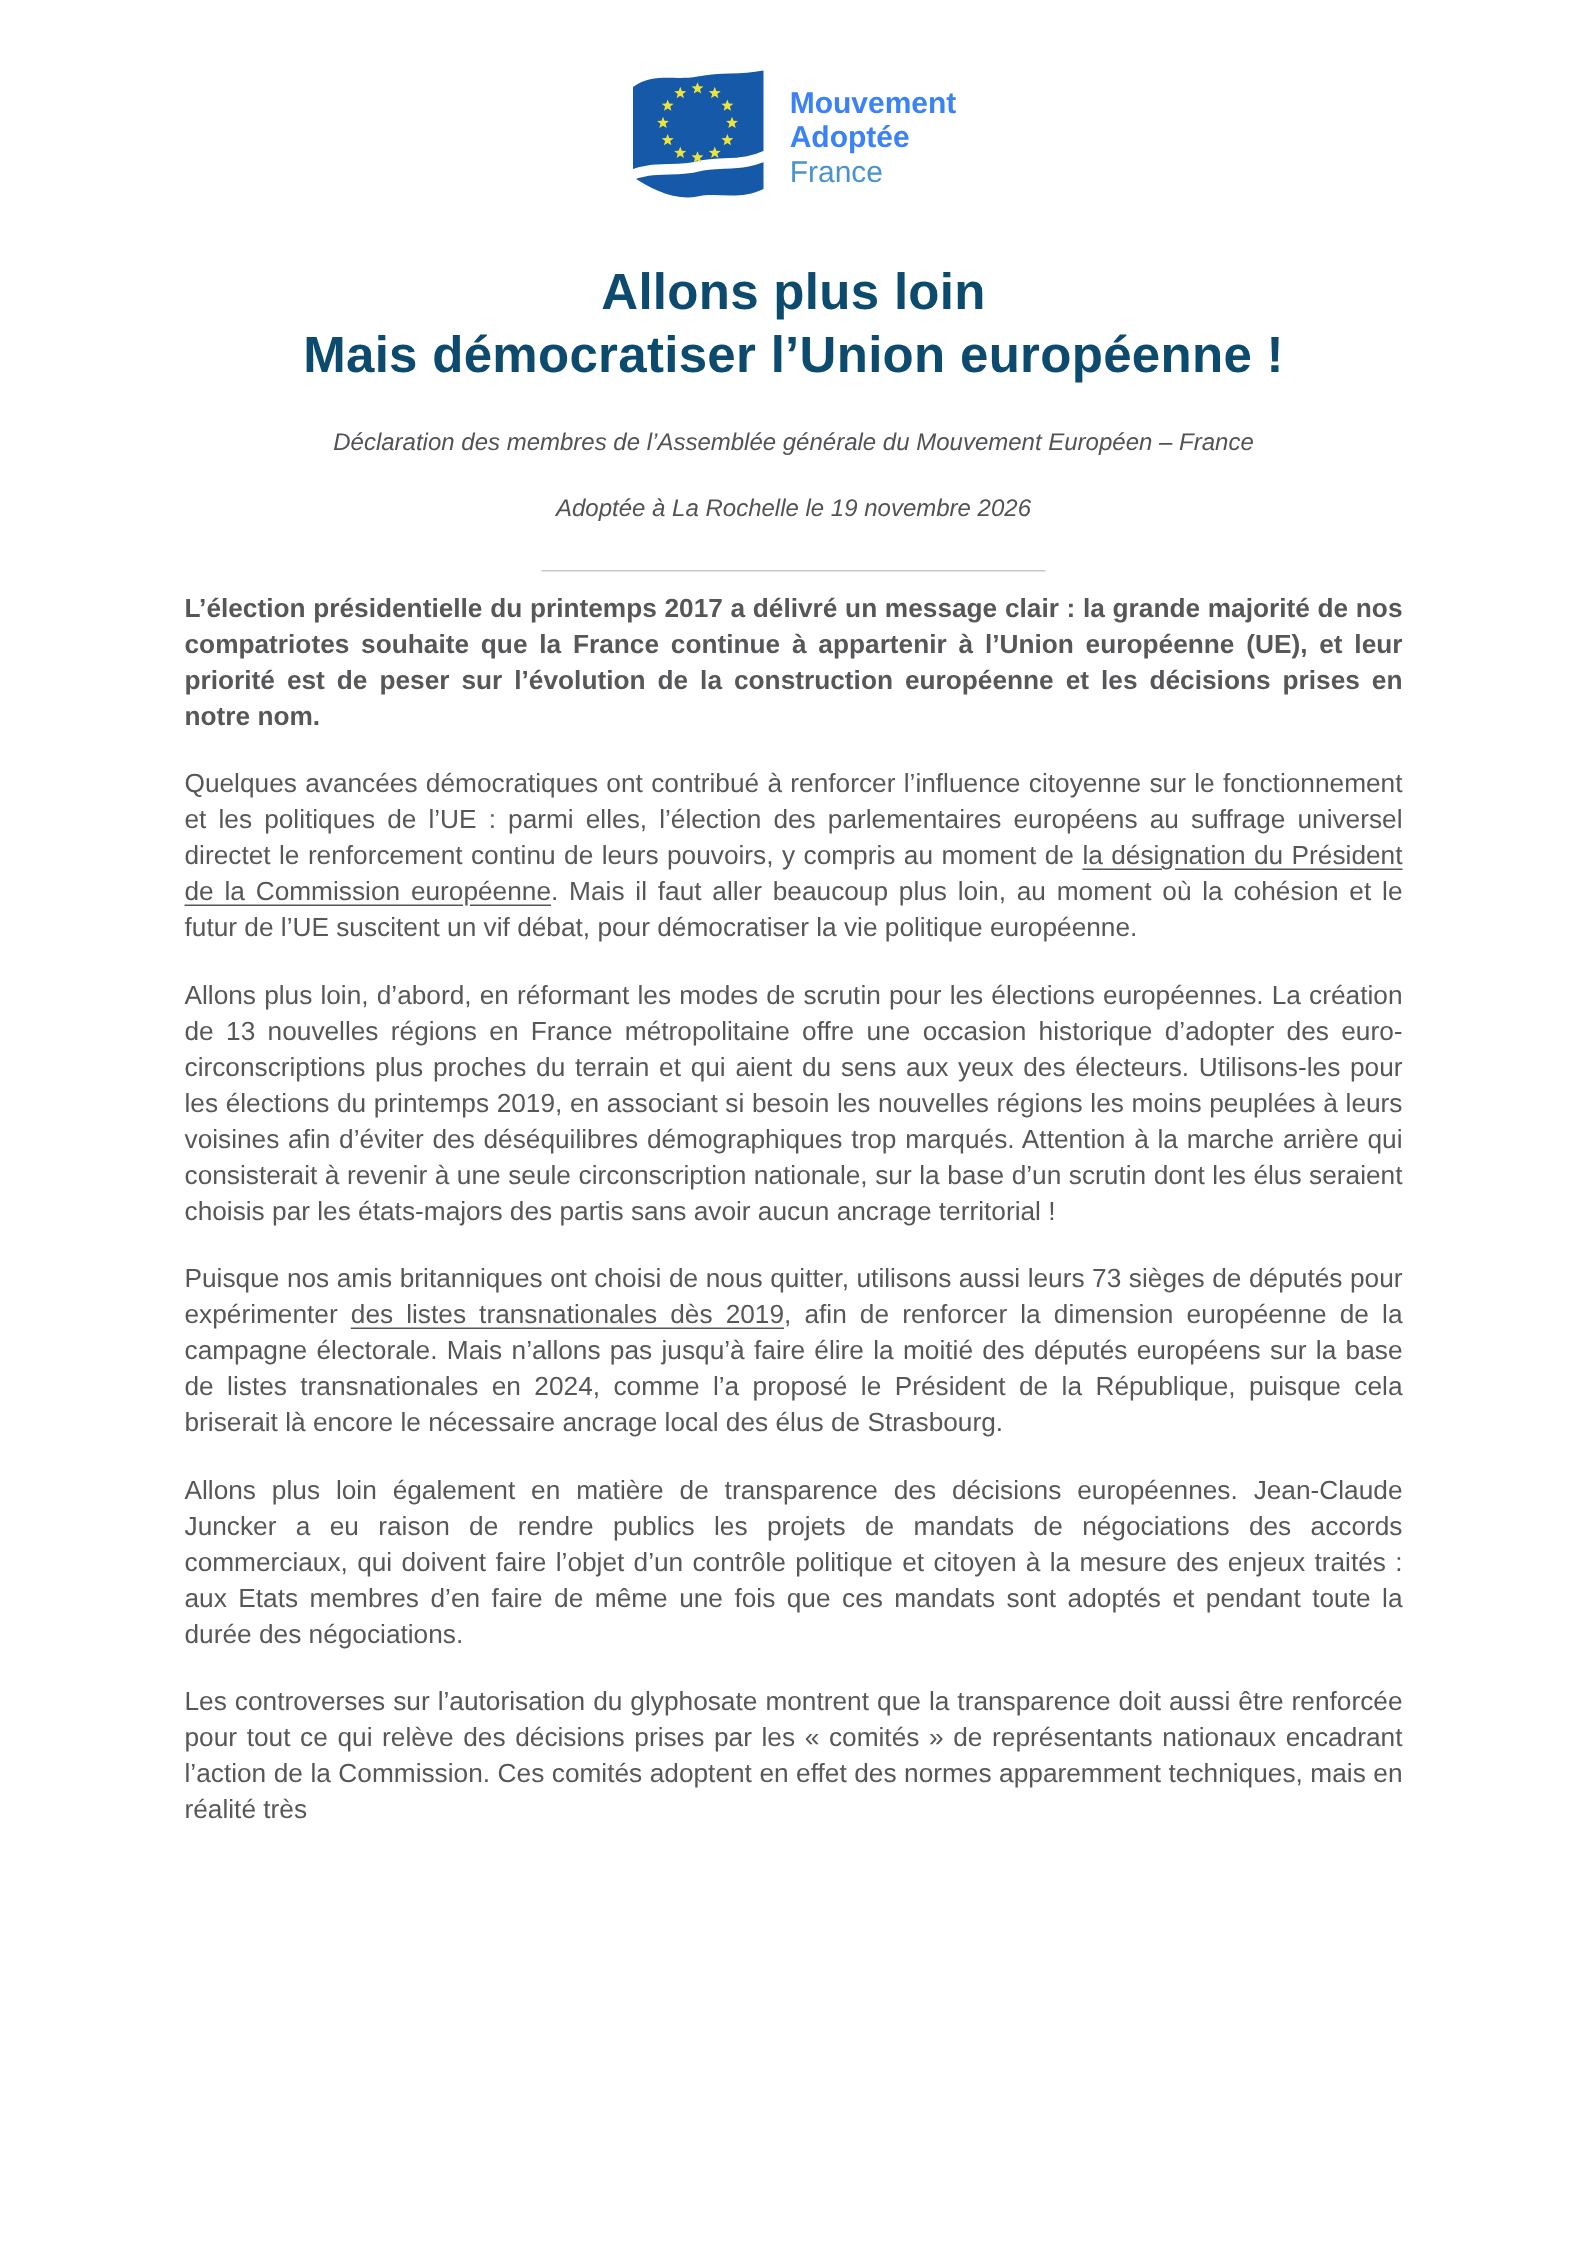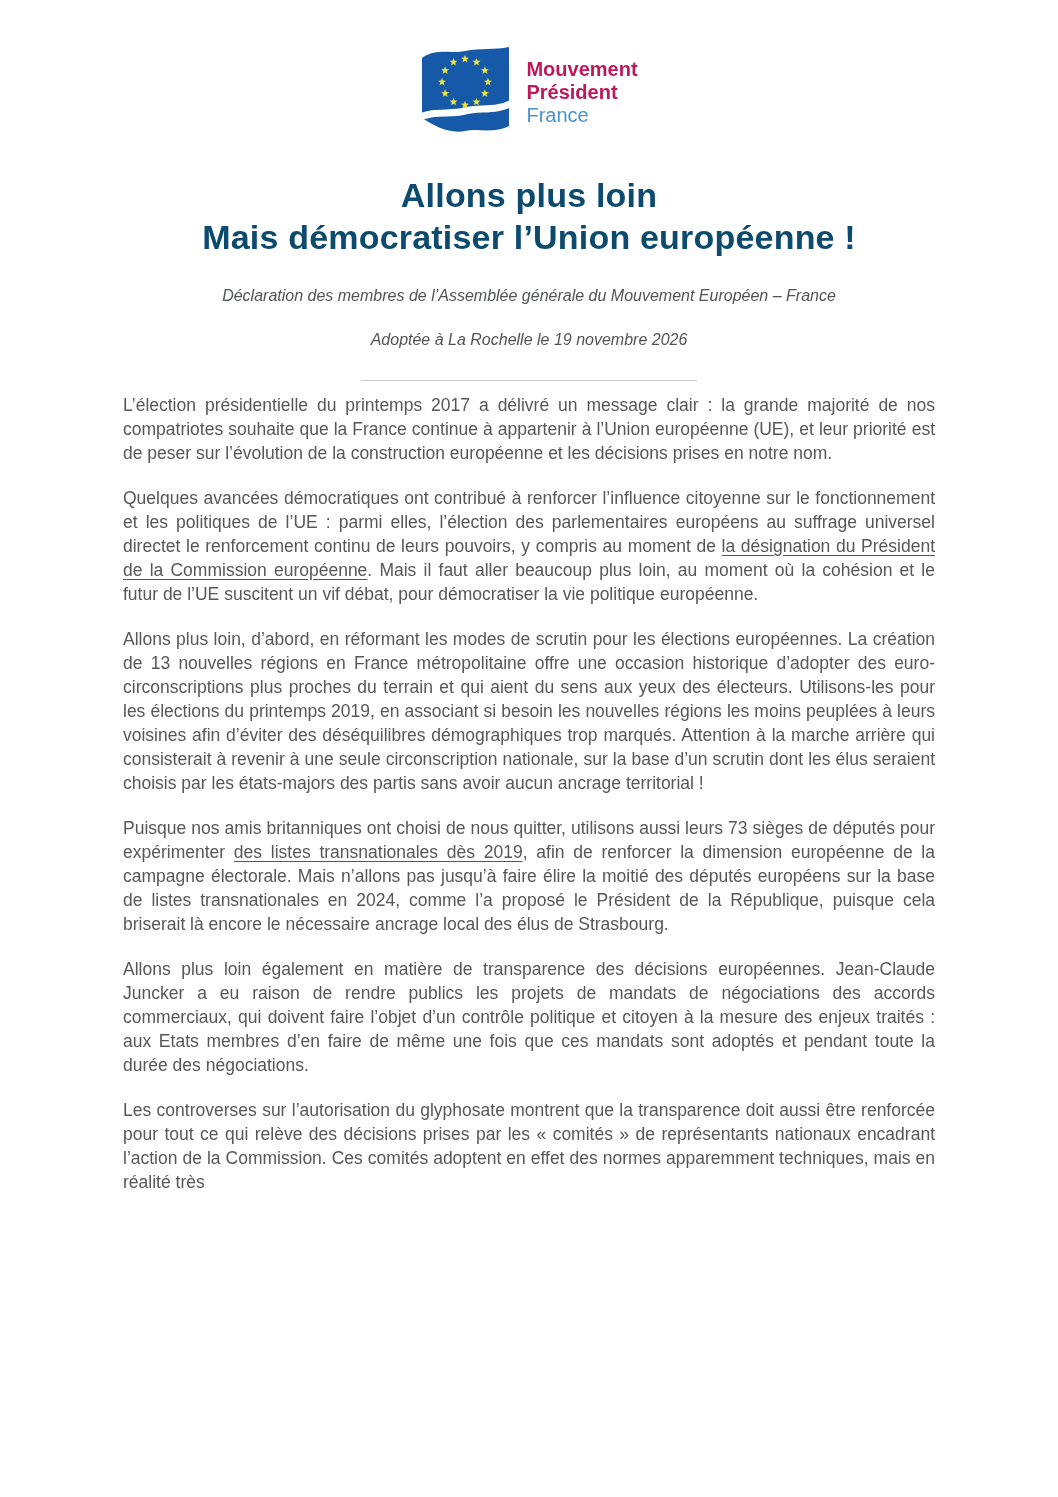--- a/index.html
+++ b/index.html
@@ -29,21 +29,21 @@
     height: 96px;
     flex: 0 0 auto;
   }
   .logo-text {
     font-size: 20px;
     line-height: 23px;
     text-align: left;
   }
   .logo-text .brand-line {
     font-weight: bold;
-    color: #be185d;
+    color: #3b82f6;
   }
   .logo-text .brand-country {
     font-weight: normal;
     color: #4a93cc;
   }
   
   .doc-title {
     margin-top: 34px;
     text-align: center;
     color: #0c4a6e;
@@ -76,21 +76,21 @@
     margin: 0 auto;
     padding-top: 12px;
   }
   .para {
     color: #57575a;
     font-size: 17.5px;
     line-height: 24px;
     text-align: justify;
     margin: 0 0 21px 0;
   }
-  .para.bold { font-weight: normal; }
+  .para.bold { font-weight: bold; }
   .para .u { text-decoration: underline; text-underline-offset: 3px; }
 </style>
 </head>
 <body>
 
 <div class="page">
 
   <header>
     <div class="logo">
       <svg class="logo-flag" viewBox="0 0 92 96" aria-hidden="true">
@@ -112,21 +112,21 @@
           <use href="#st" x="45" y="61"></use>
           <use href="#st" x="33.5" y="57.9"></use>
           <use href="#st" x="25.1" y="49.5"></use>
           <use href="#st" x="22" y="38"></use>
           <use href="#st" x="25.1" y="26.5"></use>
           <use href="#st" x="33.5" y="18.1"></use>
         </g>
       </svg>
       <div class="logo-text">
         <div class="brand-line">Mouvement</div>
-        <div class="brand-line">Président</div>
+        <div class="brand-line">Adoptée</div>
         <div class="brand-country">France</div>
       </div>
     </div>
 
     <h1 class="doc-title">
       <span>Allons plus loin</span><br>
       <span>Mais démocratiser l’Union européenne !</span>
     </h1>
 
     <div class="doc-subtitle">Déclaration des membres de l’Assemblée générale du Mouvement Européen – France</div>

